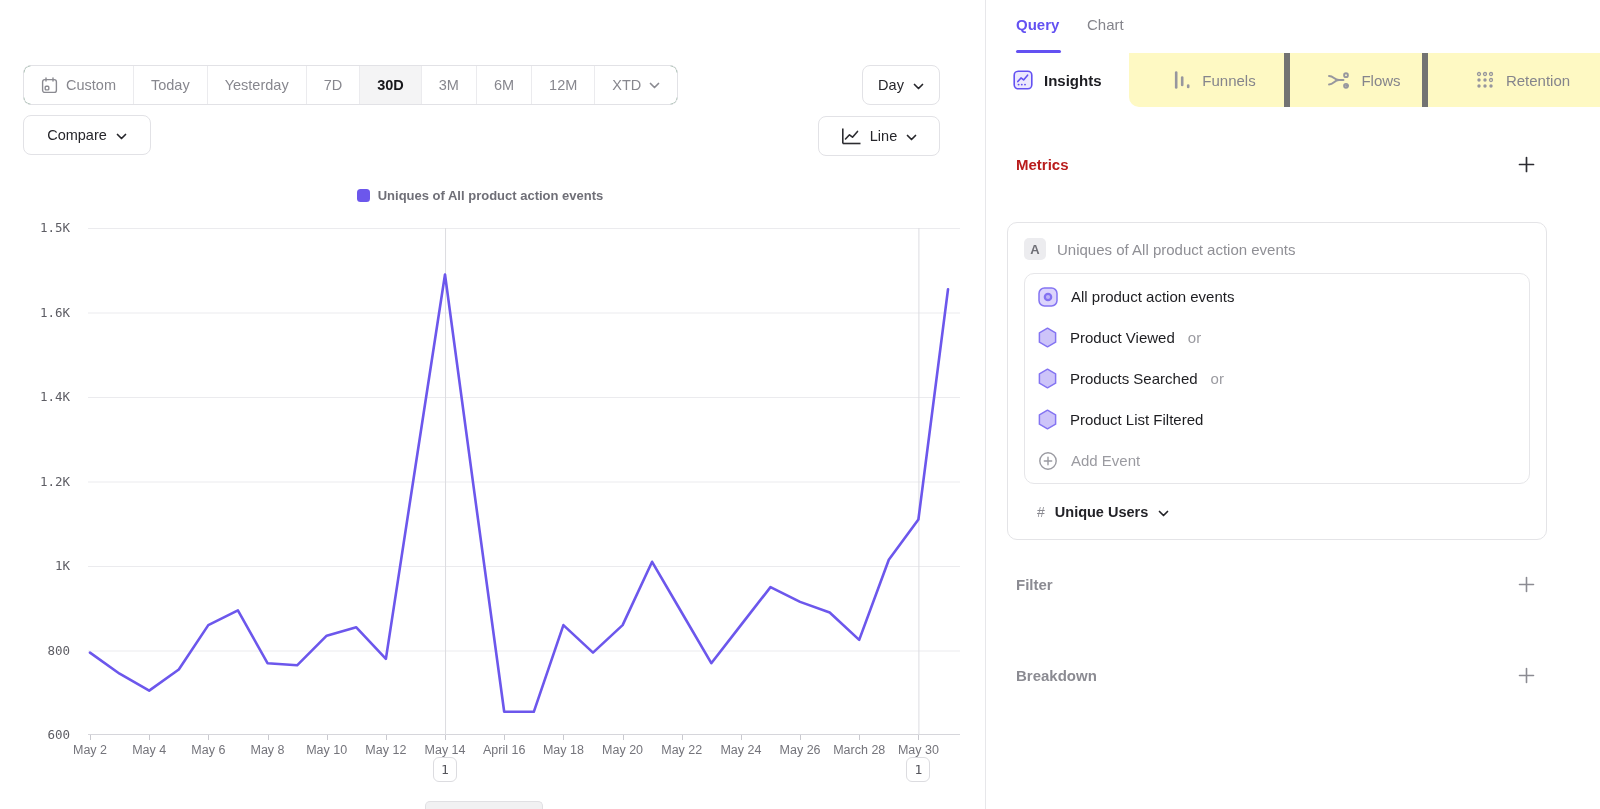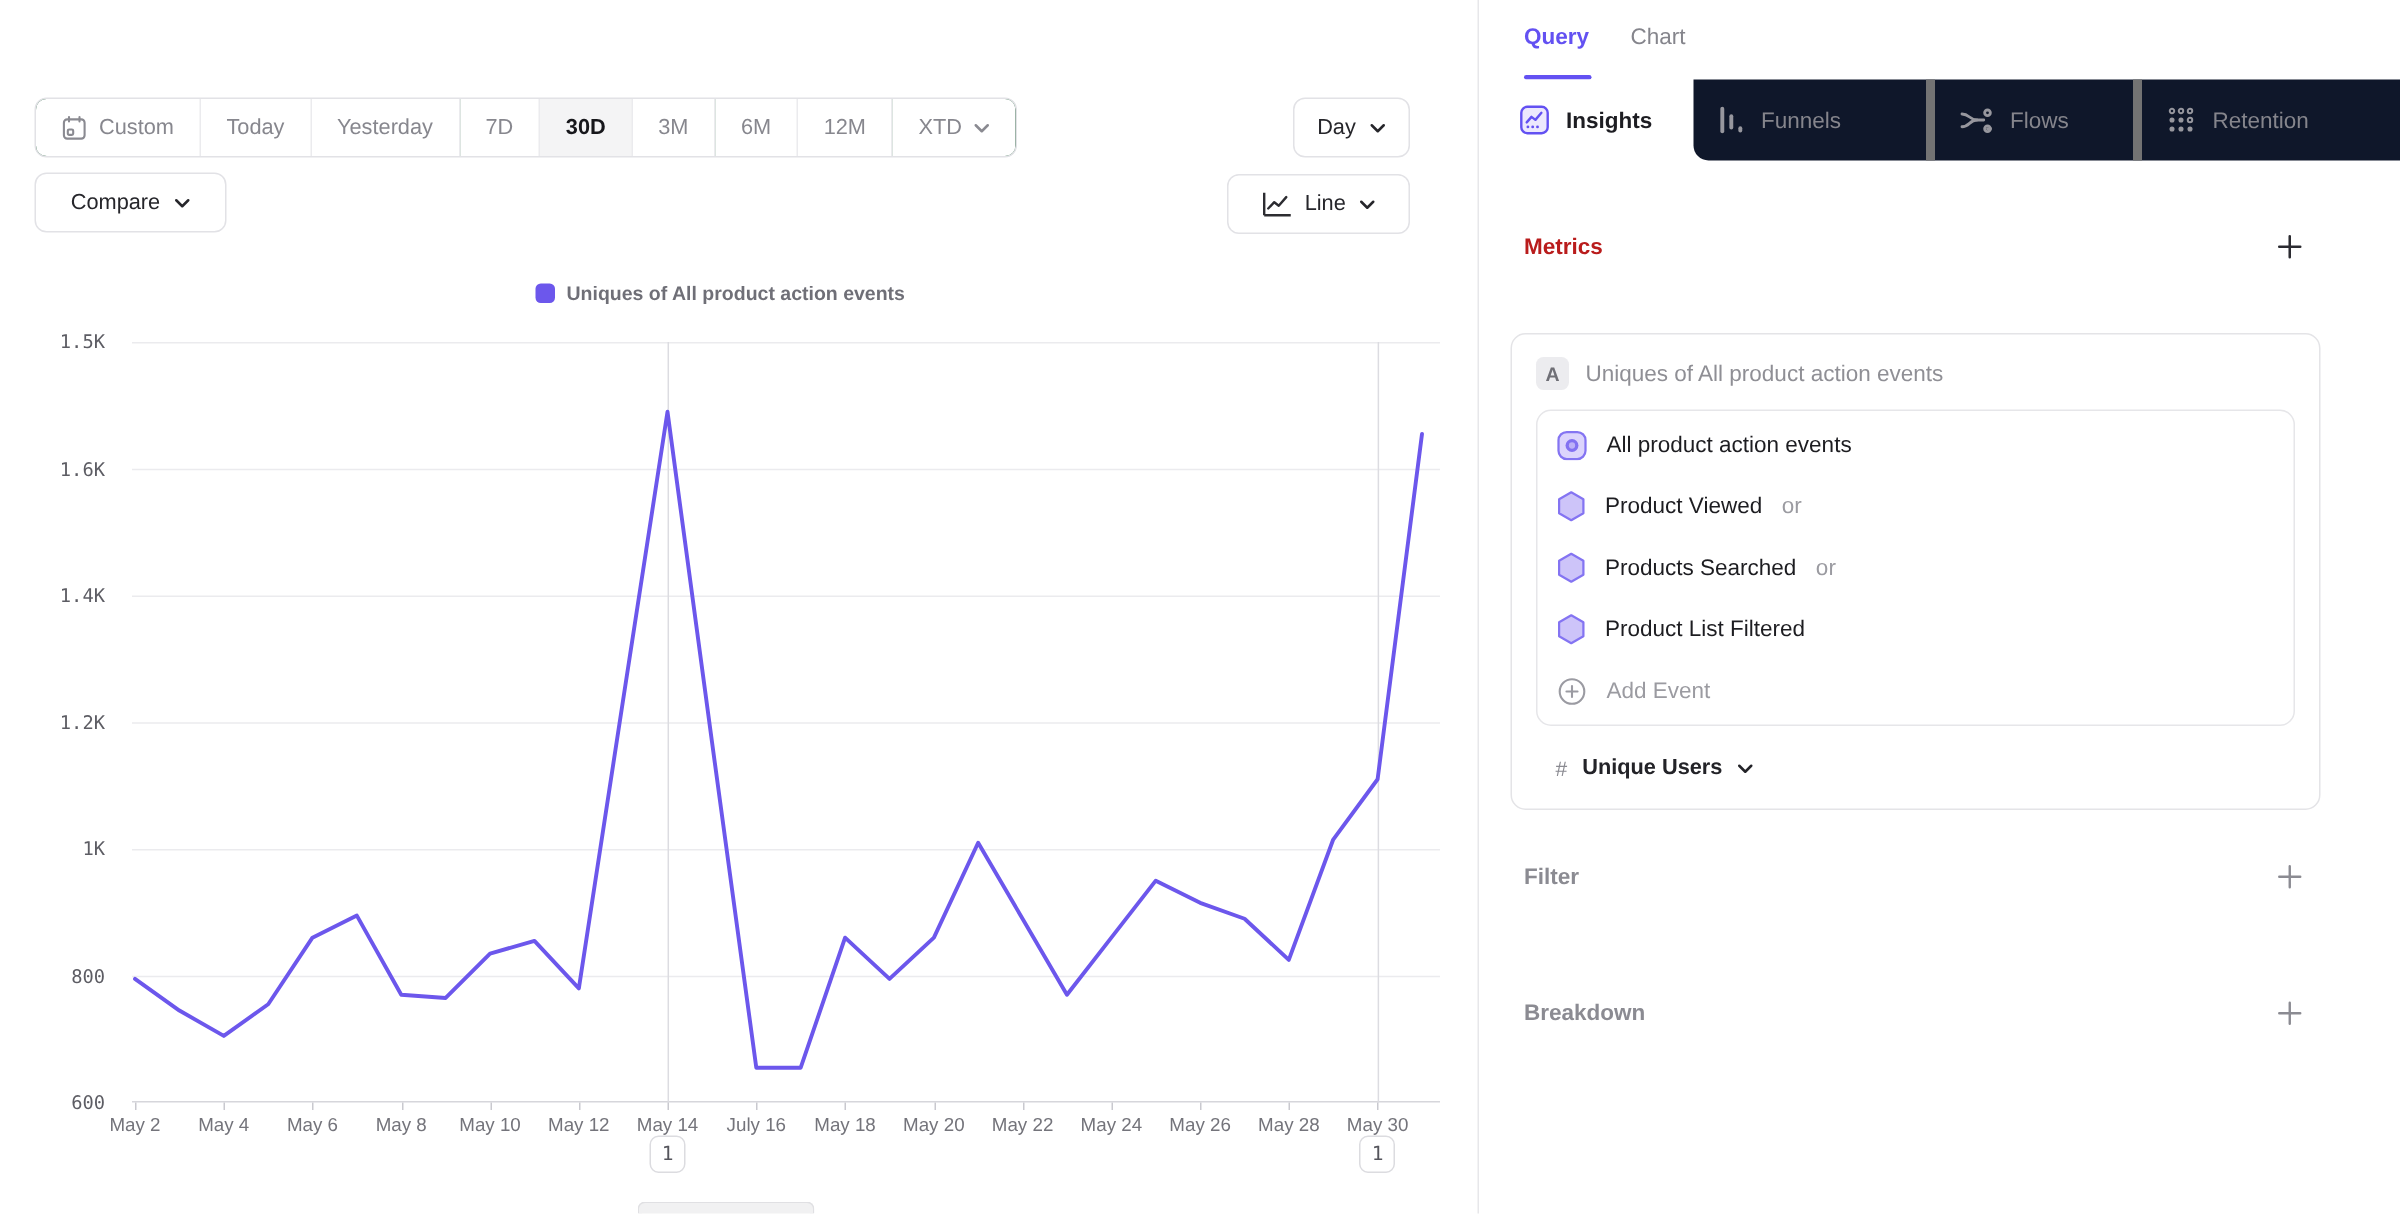--- a/index.html
+++ b/index.html
@@ -40,21 +40,21 @@
   .panel { position:absolute; left:985px; top:0; width:615px; height:809px;
     border-left:1px solid #e7e7ea; background:#fff; }
   .qc-row { position:absolute; left:0; top:0; width:100%; height:53px; }
   .view-tab { position:absolute; top:0; height:50px; line-height:50px; font-size:15px; cursor:pointer; }
   .view-tab.active { color:#6351F2; font-weight:700; }
   .view-tab.inactive { color:#85858c; }
   .view-underline { position:absolute; top:50px; height:3px; border-radius:2px; background:#6351F2; }
   .report-tabs { position:absolute; left:0; top:53px; width:615px; height:54px; display:flex; }
   .rtab { display:flex; align-items:center; gap:11px; font-size:15px; cursor:pointer; }
   .rtab.active { background:#fff; color:#1d1d22; font-weight:700; padding-left:27px; }
-  .rtab.inactive { background:#0f172a; color:#85858c; justify-content:flex-start;padding-left:16px; }
+  .rtab.inactive { background:#fef9c3; color:#85858c; justify-content:center;padding-left:16px; }
   .rtab.inactive + .rtab.inactive { border-left:6px solid #737373; }
   .rtab.first-gray { border-radius:0 0 0 10px; }
 
   .section-head { position:absolute; left:30px; font-size:15px; font-weight:700; }
   .plus-btn { position:absolute; width:18px; height:18px; background:none; border:none;
     cursor:pointer; color:#2b2b31; padding:0; }
   .plus-btn.gray { color:#8b8b92; }
 
   .metric-card { position:absolute; left:21px; top:222px; width:540px;
     border:1px solid #e4e4e7; border-radius:10px; background:#fff; padding:15px 16px 14px; }
@@ -178,33 +178,33 @@
       <div class="x-label" style="left: 208.345px;">May 6</div>
       <div class="x-tick" style="left: 208.345px;"></div>
       <div class="x-label" style="left: 267.517px;">May 8</div>
       <div class="x-tick" style="left: 267.517px;"></div>
       <div class="x-label" style="left: 326.69px;">May 10</div>
       <div class="x-tick" style="left: 326.69px;"></div>
       <div class="x-label" style="left: 385.862px;">May 12</div>
       <div class="x-tick" style="left: 385.862px;"></div>
       <div class="x-label" style="left: 445.034px;">May 14</div>
       <div class="x-tick" style="left: 445.034px;"></div>
-      <div class="x-label" style="left: 504.207px;">July 16</div>
+      <div class="x-label" style="left: 504.207px;">April 16</div>
       <div class="x-tick" style="left: 504.207px;"></div>
       <div class="x-label" style="left: 563.379px;">May 18</div>
       <div class="x-tick" style="left: 563.379px;"></div>
       <div class="x-label" style="left: 622.552px;">May 20</div>
       <div class="x-tick" style="left: 622.552px;"></div>
       <div class="x-label" style="left: 681.724px;">May 22</div>
       <div class="x-tick" style="left: 681.724px;"></div>
       <div class="x-label" style="left: 740.897px;">May 24</div>
       <div class="x-tick" style="left: 740.897px;"></div>
       <div class="x-label" style="left: 800.069px;">May 26</div>
       <div class="x-tick" style="left: 800.069px;"></div>
-      <div class="x-label" style="left: 859.241px;">May 28</div>
+      <div class="x-label" style="left: 859.241px;">March 28</div>
       <div class="x-tick" style="left: 859.241px;"></div>
       <div class="x-label" style="left: 918.414px;">May 30</div>
       <div class="x-tick" style="left: 918.414px;"></div>
       <div class="note-badge" style="left: 445.034px;">1</div>
       <div class="note-badge" style="left: 918.414px;">1</div>
     </div>
 
   <div class="partial-tip"></div>
 </div>
 

